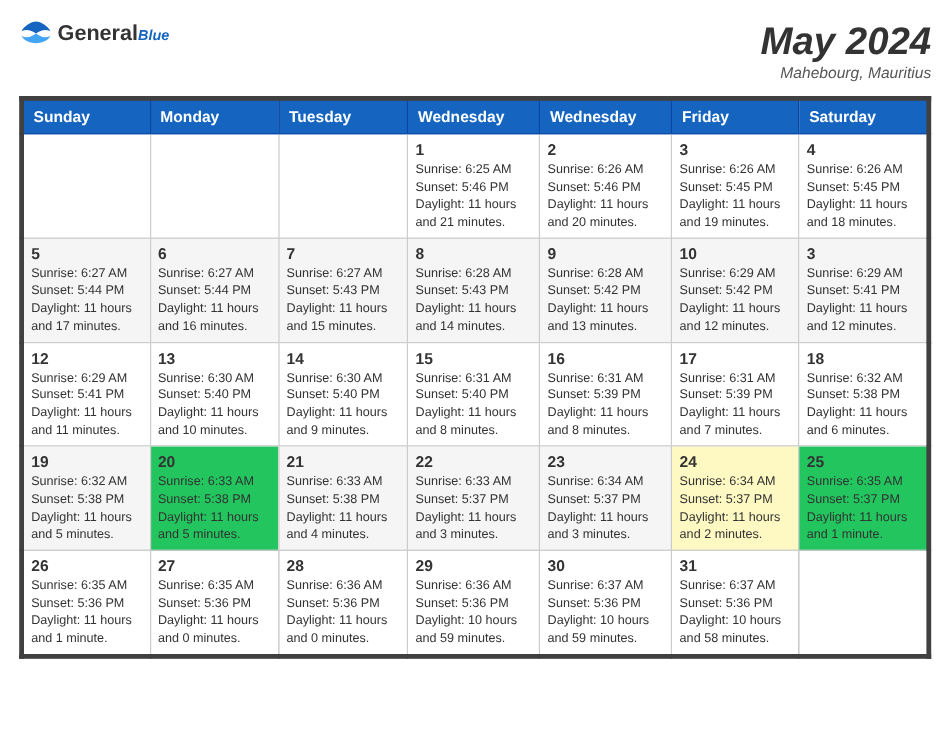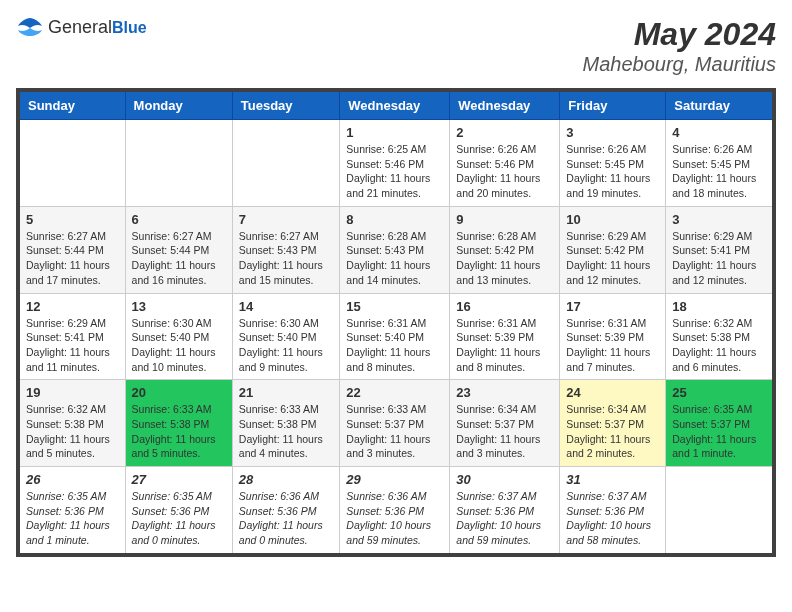--- a/index.html
+++ b/index.html
@@ -28,21 +28,21 @@
     .title-block {
       text-align: right;
       font-style: italic;
     }
     .month-year {
       font-size: 32px;
       font-weight: bold;
       color: #333;
     }
     .location {
-      font-size: 20px;
+      font-size: 13px;
       color: #555;
     }
     .calendar {
       width: 100%;
       border-collapse: collapse;
       border: 4px solid #404040;
     }
     .calendar th {
       background: #1565C0;
       color: #fff;
@@ -83,21 +83,21 @@
 </head>
 <body>
 
 <div class="header">
   <div class="logo">
     <svg class="logo-bird" viewBox="0 0 28 22" xmlns="http://www.w3.org/2000/svg">
       <path d="M14 2 C10 2, 4 6, 2 10 C6 8, 10 9, 14 12 C18 9, 22 8, 26 10 C24 6, 18 2, 14 2Z" fill="#1565C0"></path>
       <path d="M14 12 C10 15, 6 16, 2 14 C4 18, 10 20, 14 20 C18 20, 24 18, 26 14 C22 16, 18 15, 14 12Z" fill="#42A5F5"></path>
     </svg>
     <div>
-      <span style="font-size:18px;font-weight:normal;color:#333;">General</span><span style="font-size:16px;font-weight:bold;color:#1565C0;">Blue</span>
+      <span style="font-size:18px;font-weight:bold;color:#333;">General</span><span style="font-size:12px;font-weight:bold;color:#1565C0;font-style:italic;">Blue</span>
     </div>
   </div>
   <div class="title-block">
     <div class="month-year">May 2024</div>
     <div class="location">Mahebourg, Mauritius</div>
   </div>
 </div>
 
 <table class="calendar">
   <thead>
@@ -216,21 +216,21 @@
         </td>
         <td style="background: #fef9c3;">
           <span class="day-number">24</span>
           <div class="day-info"><span>Sunrise: 6:34 AM</span><br><span>Sunset: 5:37 PM</span><br><span>Daylight: 11 hours and 2 minutes.</span></div>
         </td>
         <td style="background: #22c55e;">
           <span class="day-number">25</span>
           <div class="day-info"><span>Sunrise: 6:35 AM</span><br><span>Sunset: 5:37 PM</span><br><span>Daylight: 11 hours and 1 minute.</span></div>
         </td>
       </tr>
-      <tr style="background: #14532d; font-style: italic;">
+      <tr style="background: #14532d;">
         <td>
           <span class="day-number">26</span>
           <div class="day-info"><span>Sunrise: 6:35 AM</span><br><span>Sunset: 5:36 PM</span><br><span>Daylight: 11 hours and 1 minute.</span></div>
         </td>
         <td>
           <span class="day-number">27</span>
           <div class="day-info"><span>Sunrise: 6:35 AM</span><br><span>Sunset: 5:36 PM</span><br><span>Daylight: 11 hours and 0 minutes.</span></div>
         </td>
         <td>
           <span class="day-number">28</span>

